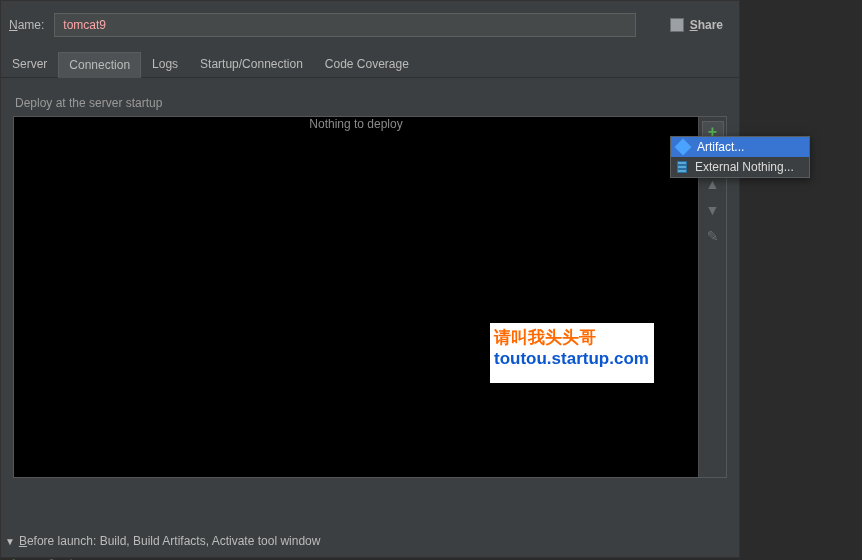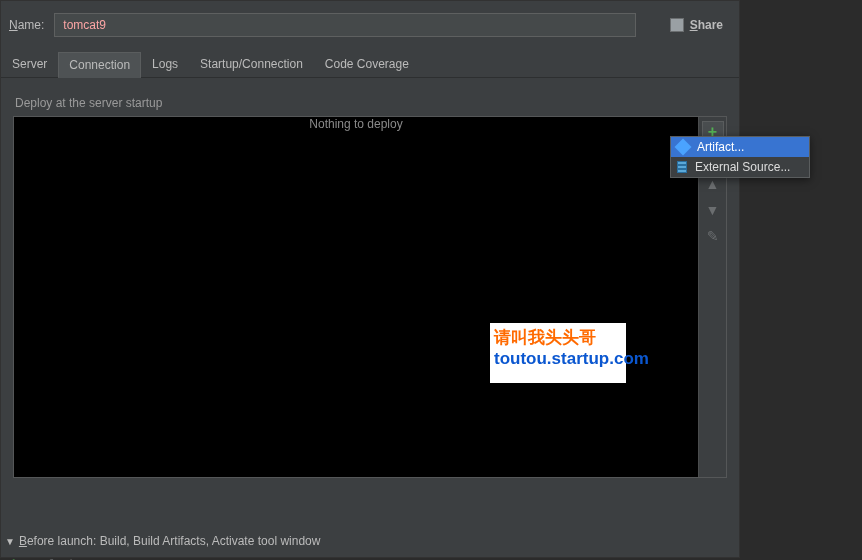--- a/index.html
+++ b/index.html
@@ -24,21 +24,21 @@
   .deploy-box { display: flex; height: 362px; border: 1px solid #555758; }
   .deploy-list { flex: 1; background: #000000; display: flex; align-items: flex-start; justify-content: center; color: #8a8a8a; position: relative; }
   .deploy-toolbar { width: 28px; background: #3c3f41; border-left: 1px solid #4a4c4d; display: flex; flex-direction: column; align-items: center; padding-top: 4px; gap: 4px; }
   .btn-square { width: 22px; height: 22px; display: flex; align-items: center; justify-content: center; border: 1px solid #5a5d5e; background: #494d4f; cursor: pointer; }
   .btn-flat { width: 22px; height: 22px; display: flex; align-items: center; justify-content: center; cursor: default; }
   .plus-green { color: #54b154; font-weight: bold; font-size: 16px; line-height: 1; }
   .minus-disabled { color: #6b6e70; font-weight: bold; font-size: 16px; line-height: 1; }
   .arrow-disabled { color: #6b6e70; font-size: 14px; line-height: 1; }
   .pencil-disabled { color: #6b6e70; font-size: 14px; line-height: 1; }
   
-  .watermark { position: absolute; left: 490px; top: 323px; width: 136px; height: 60px; background: #fff; padding: 3px 4px; font-family: Arial, sans-serif; }
+  .watermark { position: absolute; left: 490px; top: 323px; width: 164px; height: 60px; background: #fff; padding: 3px 4px; font-family: Arial, sans-serif; }
   .wm-line1 { color: #ff6a00; font-size: 17px; font-weight: bold; }
   .wm-line2 { color: #0b57d0; font-size: 17px; font-weight: bold; }
   
   .before-row { display: flex; align-items: center; gap: 4px; padding: 8px 10px 4px 4px; color: #bbb; margin-top: 32px; }
   .tri { color: #bbb; font-size: 10px; }
   .before-label .u { text-decoration: underline; }
   
   .launch-toolbar { display: flex; align-items: center; gap: 10px; padding: 4px 10px 0 8px; }
   .sep { opacity: 0.4; }
   
@@ -121,15 +121,15 @@
   <div class="wm-line2">toutou.startup.com</div>
 </div>
 
 <div class="popup">
   <div class="popup-item selected">
     <span class="icon-artifact"></span>
     <span>Artifact...</span>
   </div>
   <div class="popup-item">
     <span class="icon-external"></span>
-    <span>External Source...</span>
+    <span>External Nothing...</span>
   </div>
 </div>
 
 </body></html>

